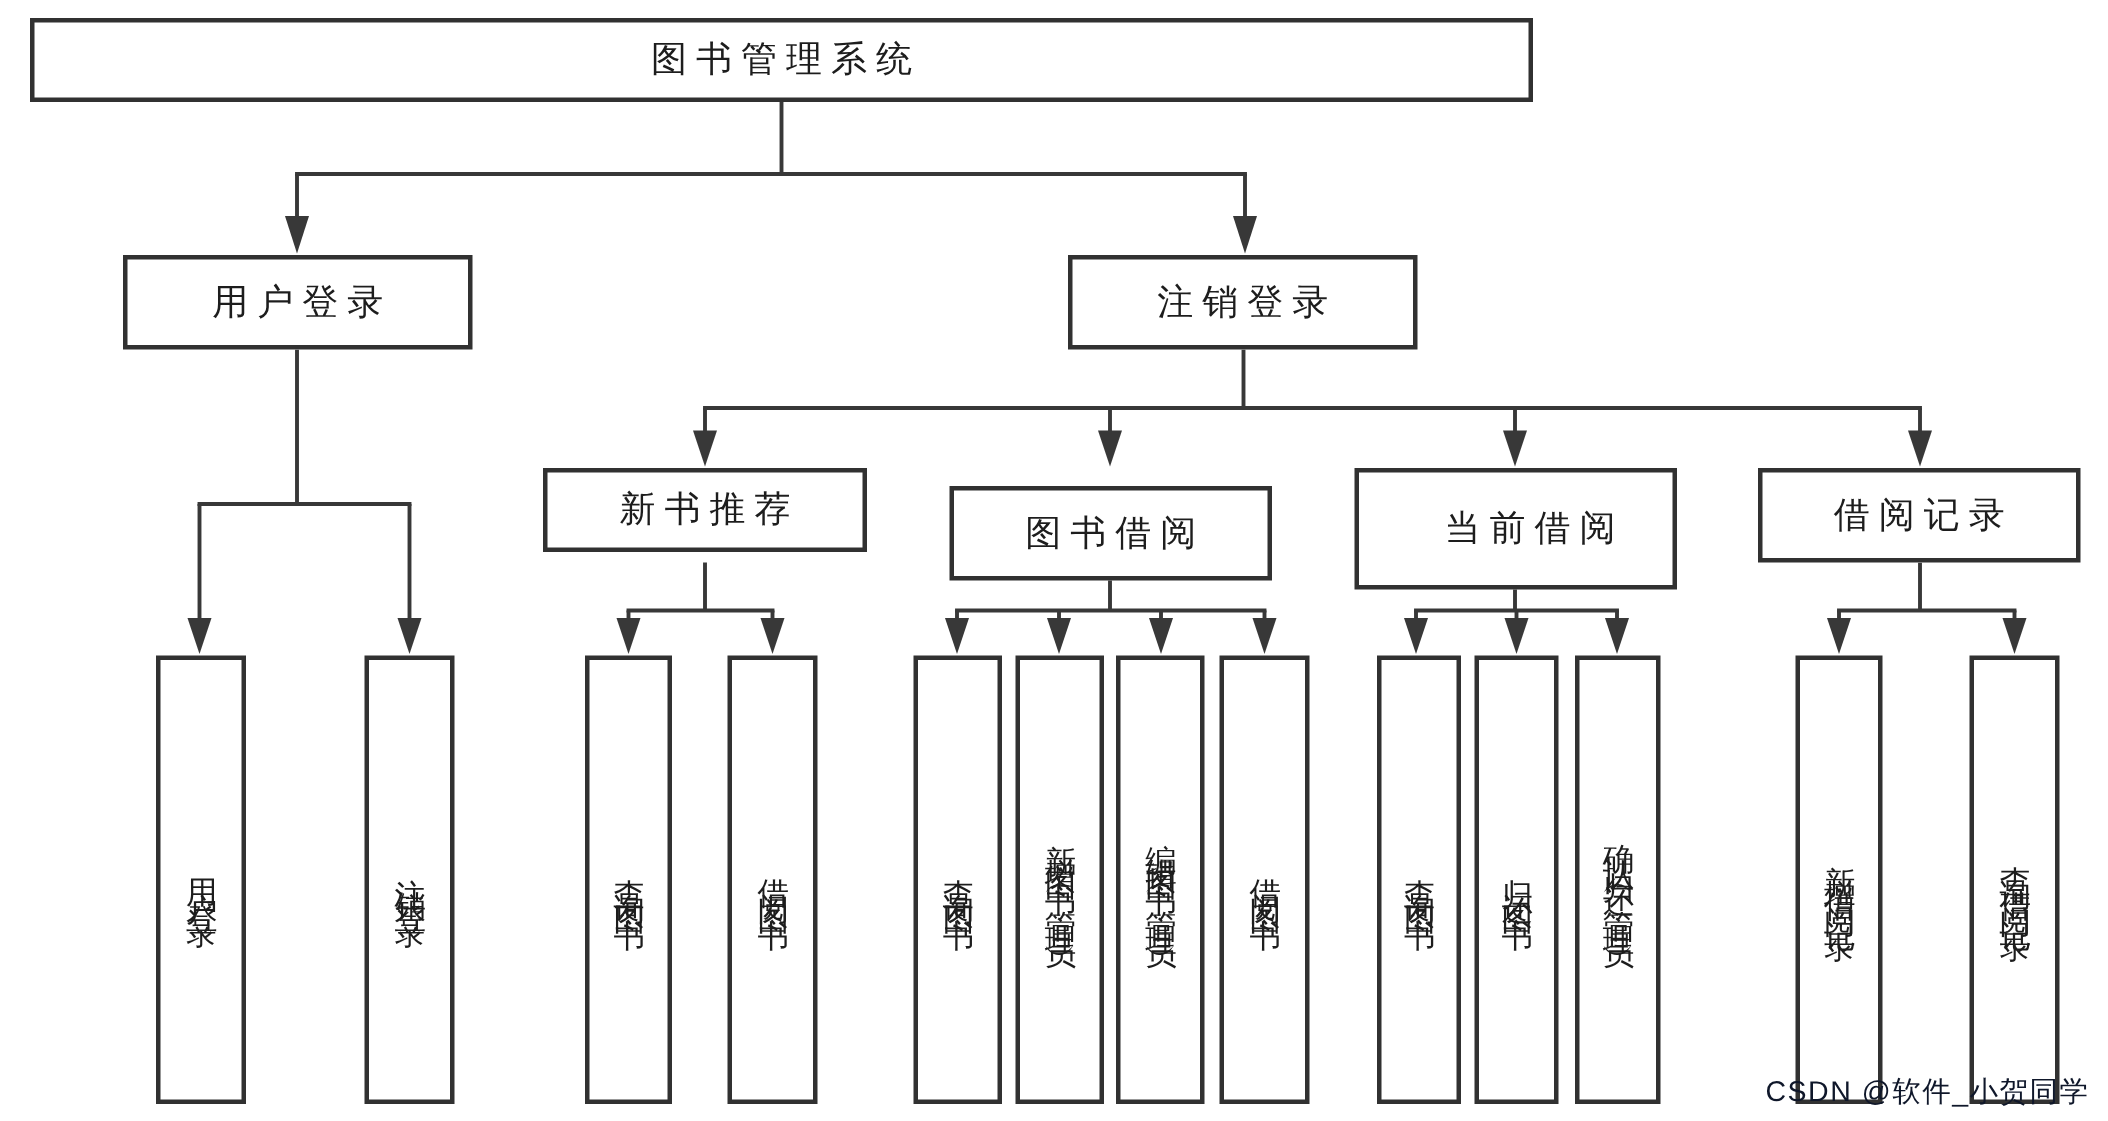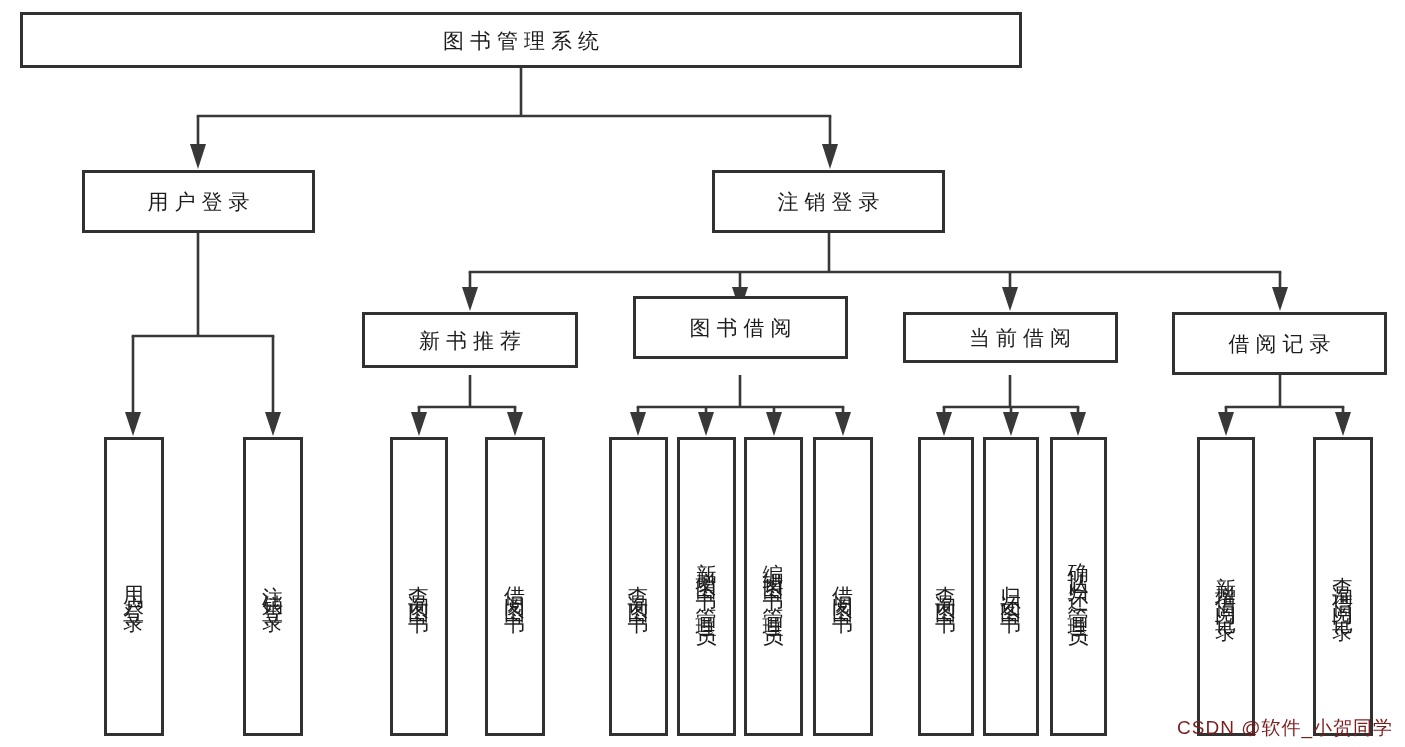--- a/index.html
+++ b/index.html
@@ -26,40 +26,40 @@
     position: absolute;
     box-sizing: border-box;
     border: 3px solid #313131;
     background: #ffffff;
     display: flex;
     align-items: center;
     justify-content: center;
   }
   .hlabel {
     color: #1d1d1d;
-    font-size: 21px;
+    font-size: 24px;
     letter-spacing: 6px;
     padding-left: 6px;
     white-space: nowrap;
     line-height: 1;
   }
   .vlabel {
     writing-mode: vertical-rl;
     text-orientation: mixed;
     color: #1d1d1d;
     font-size: 21px;
     letter-spacing: 9px;
     line-height: 1;
     white-space: nowrap;
   }
   .watermark {
     position: absolute;
     right: 12px;
     bottom: 6px;
-    color: #7f1d1d;
+    color: #0f172a;
     font-size: 19px;
     letter-spacing: 1px;
     white-space: nowrap;
     z-index: 5;
   }
 </style>
 </head>
 <body>
 
 <div class="stage">
@@ -144,24 +144,24 @@
   <div class="box" style="left:82px; top:170px; width:233px; height:63px;">
     <span class="hlabel">用户登录</span>
   </div>
   <div class="box" style="left:712px; top:170px; width:233px; height:63px;">
     <span class="hlabel">注销登录</span>
   </div>
 
   <div class="box" style="left:362px; top:312px; width:216px; height:56px;">
     <span class="hlabel">新书推荐</span>
   </div>
-  <div class="box" style="left:633px; top:296px; width:215px; height:63px;">
+  <div class="box" style="left:633px; top:324px; width:215px; height:63px;">
     <span class="hlabel">图书借阅</span>
   </div>
-  <div class="box" style="left:903px; top:312px; width:215px; height:51px;padding-left:19px;">
+  <div class="box" style="left:903px; top:312px; width:215px; height:81px;padding-left:19px;">
     <span class="hlabel">当前借阅</span>
   </div>
   <div class="box" style="left:1172px; top:312px; width:215px; height:63px;">
     <span class="hlabel">借阅记录</span>
   </div>
 
   <div class="box" style="left:104px; top:437px; width:60px; height:299px;">
     <span class="vlabel">用户登录</span>
   </div>
   <div class="box" style="left:243px; top:437px; width:60px; height:299px;">

